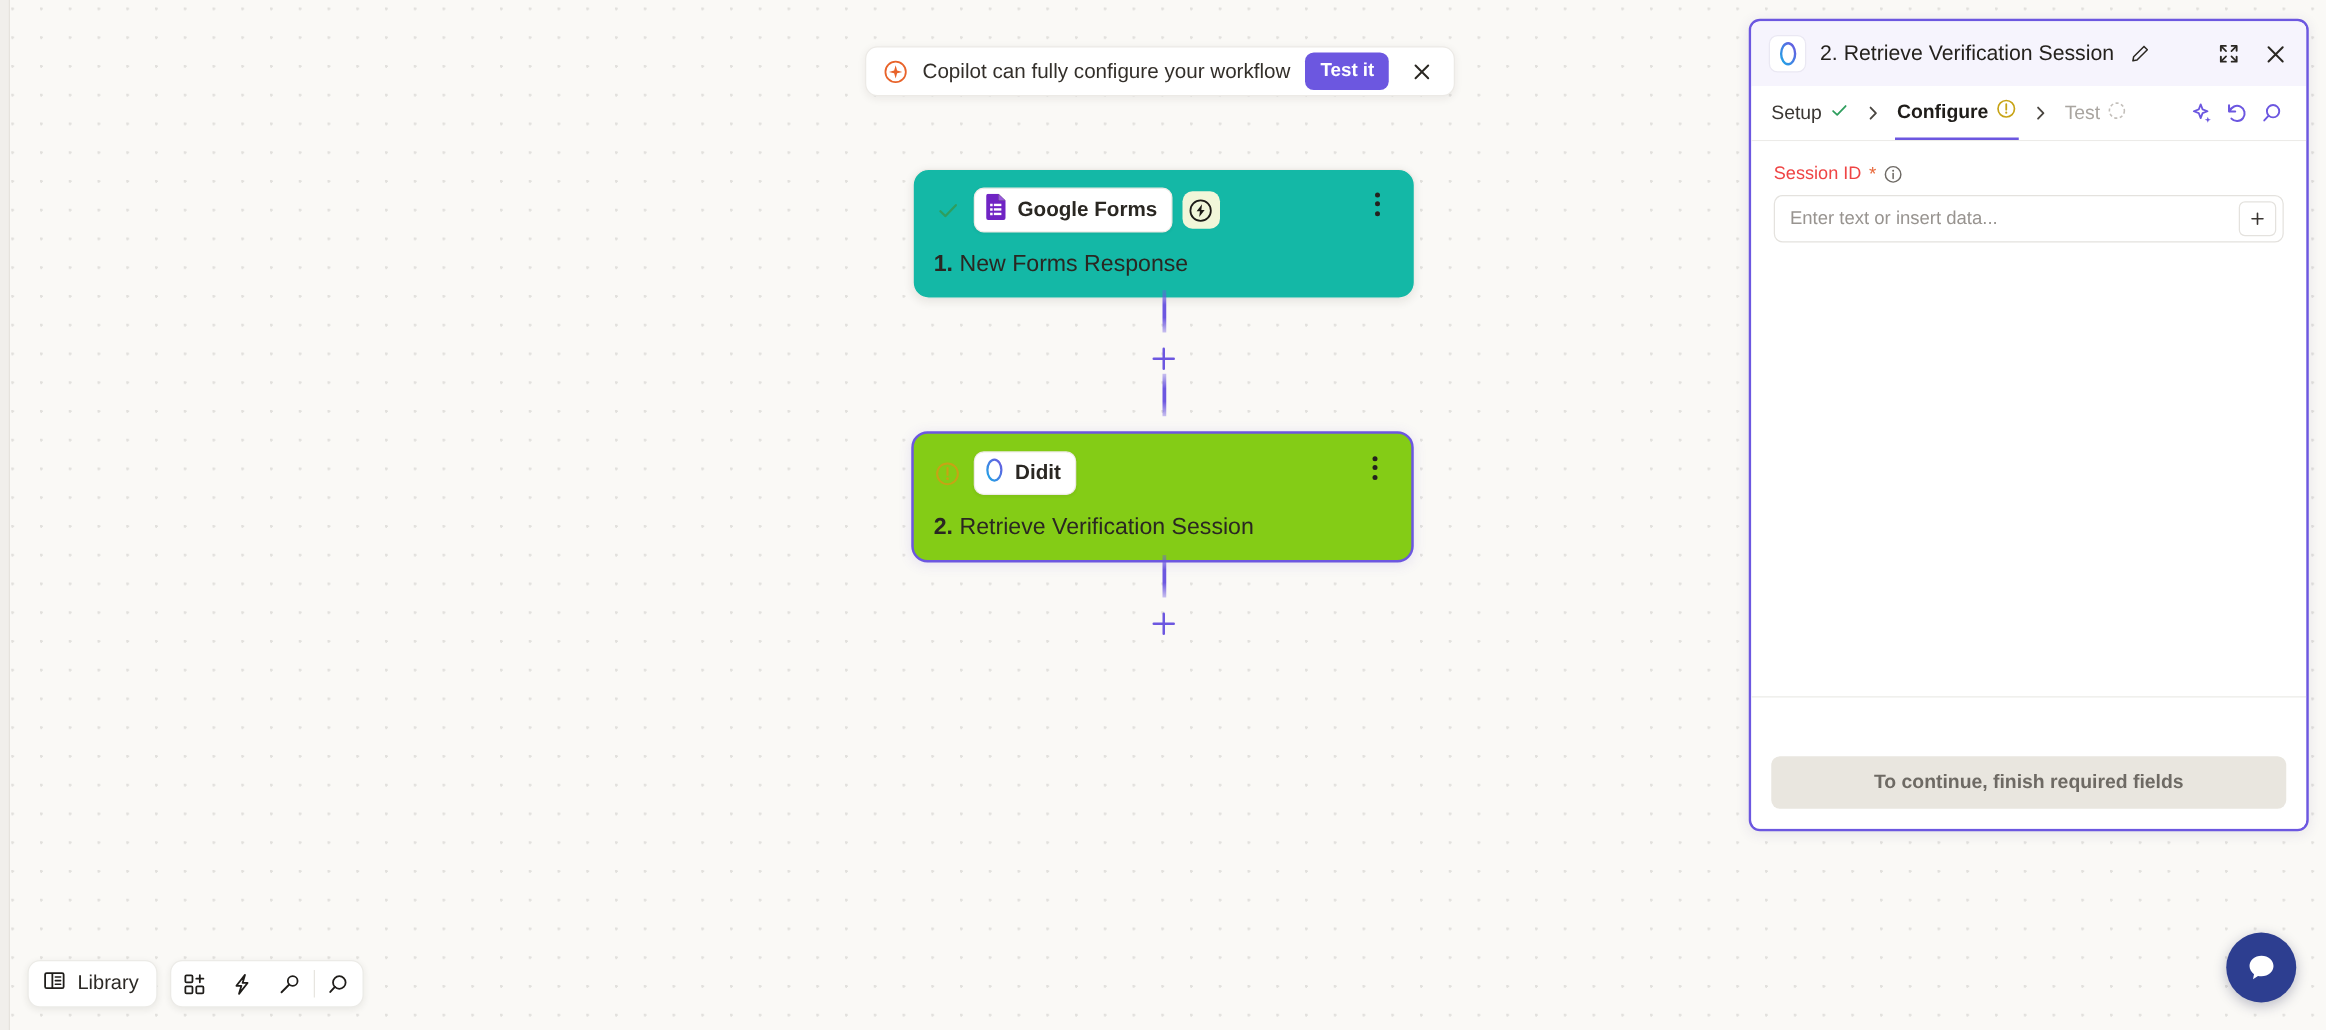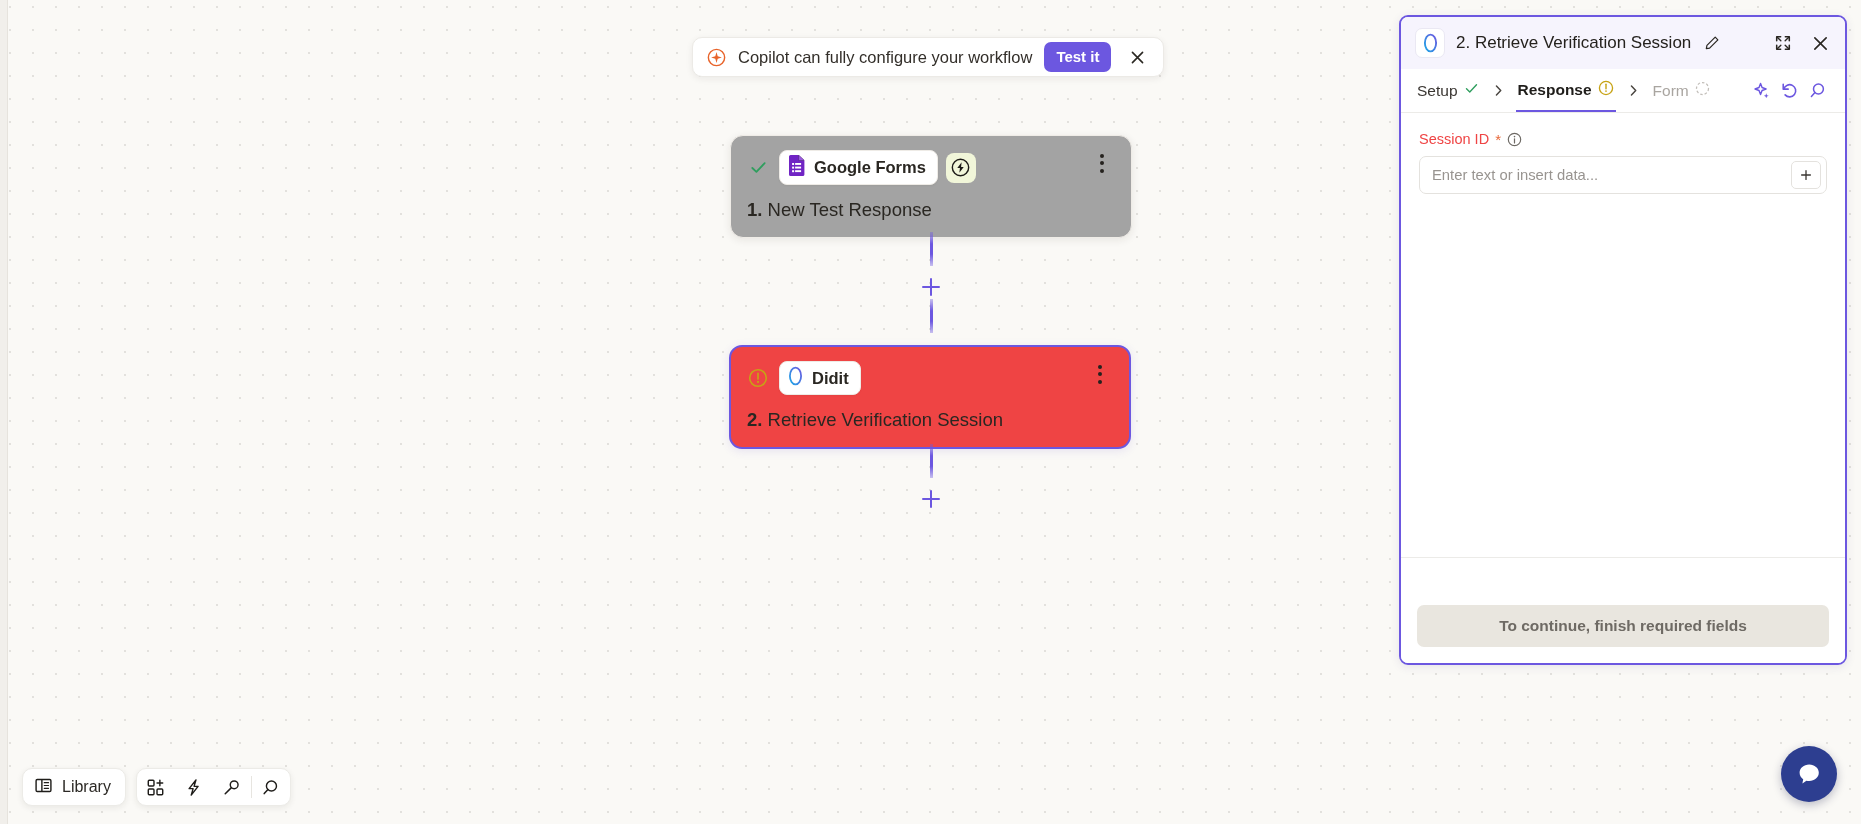--- a/index.html
+++ b/index.html
@@ -51,28 +51,28 @@
   }
   #banner-close {
     width: 24px; height: 24px; display:flex; align-items:center; justify-content:center;
     cursor: pointer; margin-left: 2px;
   }
 
   
   .flow-node {
     position: absolute;
     width: 402px;
-    background: #a3a3a3;
+    background: #14b8a6;
     border-radius: 13px;
     padding: 14px 16px 16px 16px;
     box-shadow: 0 2px 8px rgba(40,35,25,0.09);
     border: 1px solid #efece7;
   }
   .flow-node.selected {
-    background: #ef4444;
+    background: #84cc16;
     border: 2.5px solid #6c57e0;
     box-shadow: 0 2px 10px rgba(90,70,200,0.13);
   }
   .node-top { display: flex; align-items: center; gap: 10px; position: relative; }
   .node-status { width: 22px; height: 22px; display:flex; align-items:center; justify-content:center; flex:0 0 auto;}
   .app-chip {
     display: flex; align-items: center; gap: 9px;
     background: #ffffff;
     border: 1px solid #eeebe6;
     border-radius: 8px;
@@ -306,21 +306,21 @@
         </svg>
       </span>
       <span class="kebab">
           <i></i>
           <i></i>
           <i></i>
         </span>
     </div>
     <div class="node-title">
       <b>1.</b>
-      <span>New Test Response</span>
+      <span>New Forms Response</span>
     </div>
   </div>
 
   <div class="connector" style="top:232px; height:34px;"></div>
   <div class="plus-node" style="left:920px; top:276px;"></div>
   <div class="connector" style="top:299px; height:34px;"></div>
 
   <div class="flow-node selected" style="left:729px; top:345px;">
     <div class="node-top">
       <span class="node-status">
@@ -448,36 +448,36 @@
             <path d="M3 9.4 L6.9 13.1 L15 4.6" fill="none" stroke="#2f9e5e" stroke-width="1.7" stroke-linecap="round" stroke-linejoin="round"></path>
           </svg>
         </span>
       </div>
       <span class="tab-sep">
         <svg width="13" height="13" viewBox="0 0 14 14">
           <path d="M4.8 2.2 L9.4 7 L4.8 11.8" fill="none" stroke="#4a4641" stroke-width="1.6" stroke-linecap="round" stroke-linejoin="round"></path>
         </svg>
       </span>
       <div class="tab active">
-        <span class="tab-label">Response</span>
+        <span class="tab-label">Configure</span>
         <span>
           <svg width="16" height="16" viewBox="0 0 18 18">
             <circle cx="9" cy="9" r="7.4" fill="none" stroke="#c7a315" stroke-width="1.5"></circle>
             <path d="M9 4.8 V9.8" stroke="#c7a315" stroke-width="1.6" stroke-linecap="round"></path>
             <circle cx="9" cy="12.5" r="0.95" fill="#c7a315"></circle>
           </svg>
         </span>
       </div>
       <span class="tab-sep">
         <svg width="13" height="13" viewBox="0 0 14 14">
           <path d="M4.8 2.2 L9.4 7 L4.8 11.8" fill="none" stroke="#4a4641" stroke-width="1.6" stroke-linecap="round" stroke-linejoin="round"></path>
         </svg>
       </span>
       <div class="tab disabled">
-        <span class="tab-label">Form</span>
+        <span class="tab-label">Test</span>
         <span>
           <svg width="15" height="15" viewBox="0 0 18 18">
             <circle cx="9" cy="9" r="7.2" fill="none" stroke="#c3bfba" stroke-width="1.5" stroke-dasharray="3 2.4"></circle>
           </svg>
         </span>
       </div>
       <span class="tabs-spacer"></span>
       <span class="tab-action">
         <svg width="19" height="19" viewBox="0 0 20 20">
           <path d="M9 2.6 L10.6 6.8 L14.8 8.4 L10.6 10 L9 14.2 L7.4 10 L3.2 8.4 L7.4 6.8 Z" fill="none" stroke="#6c57e0" stroke-width="1.5" stroke-linejoin="round"></path>

